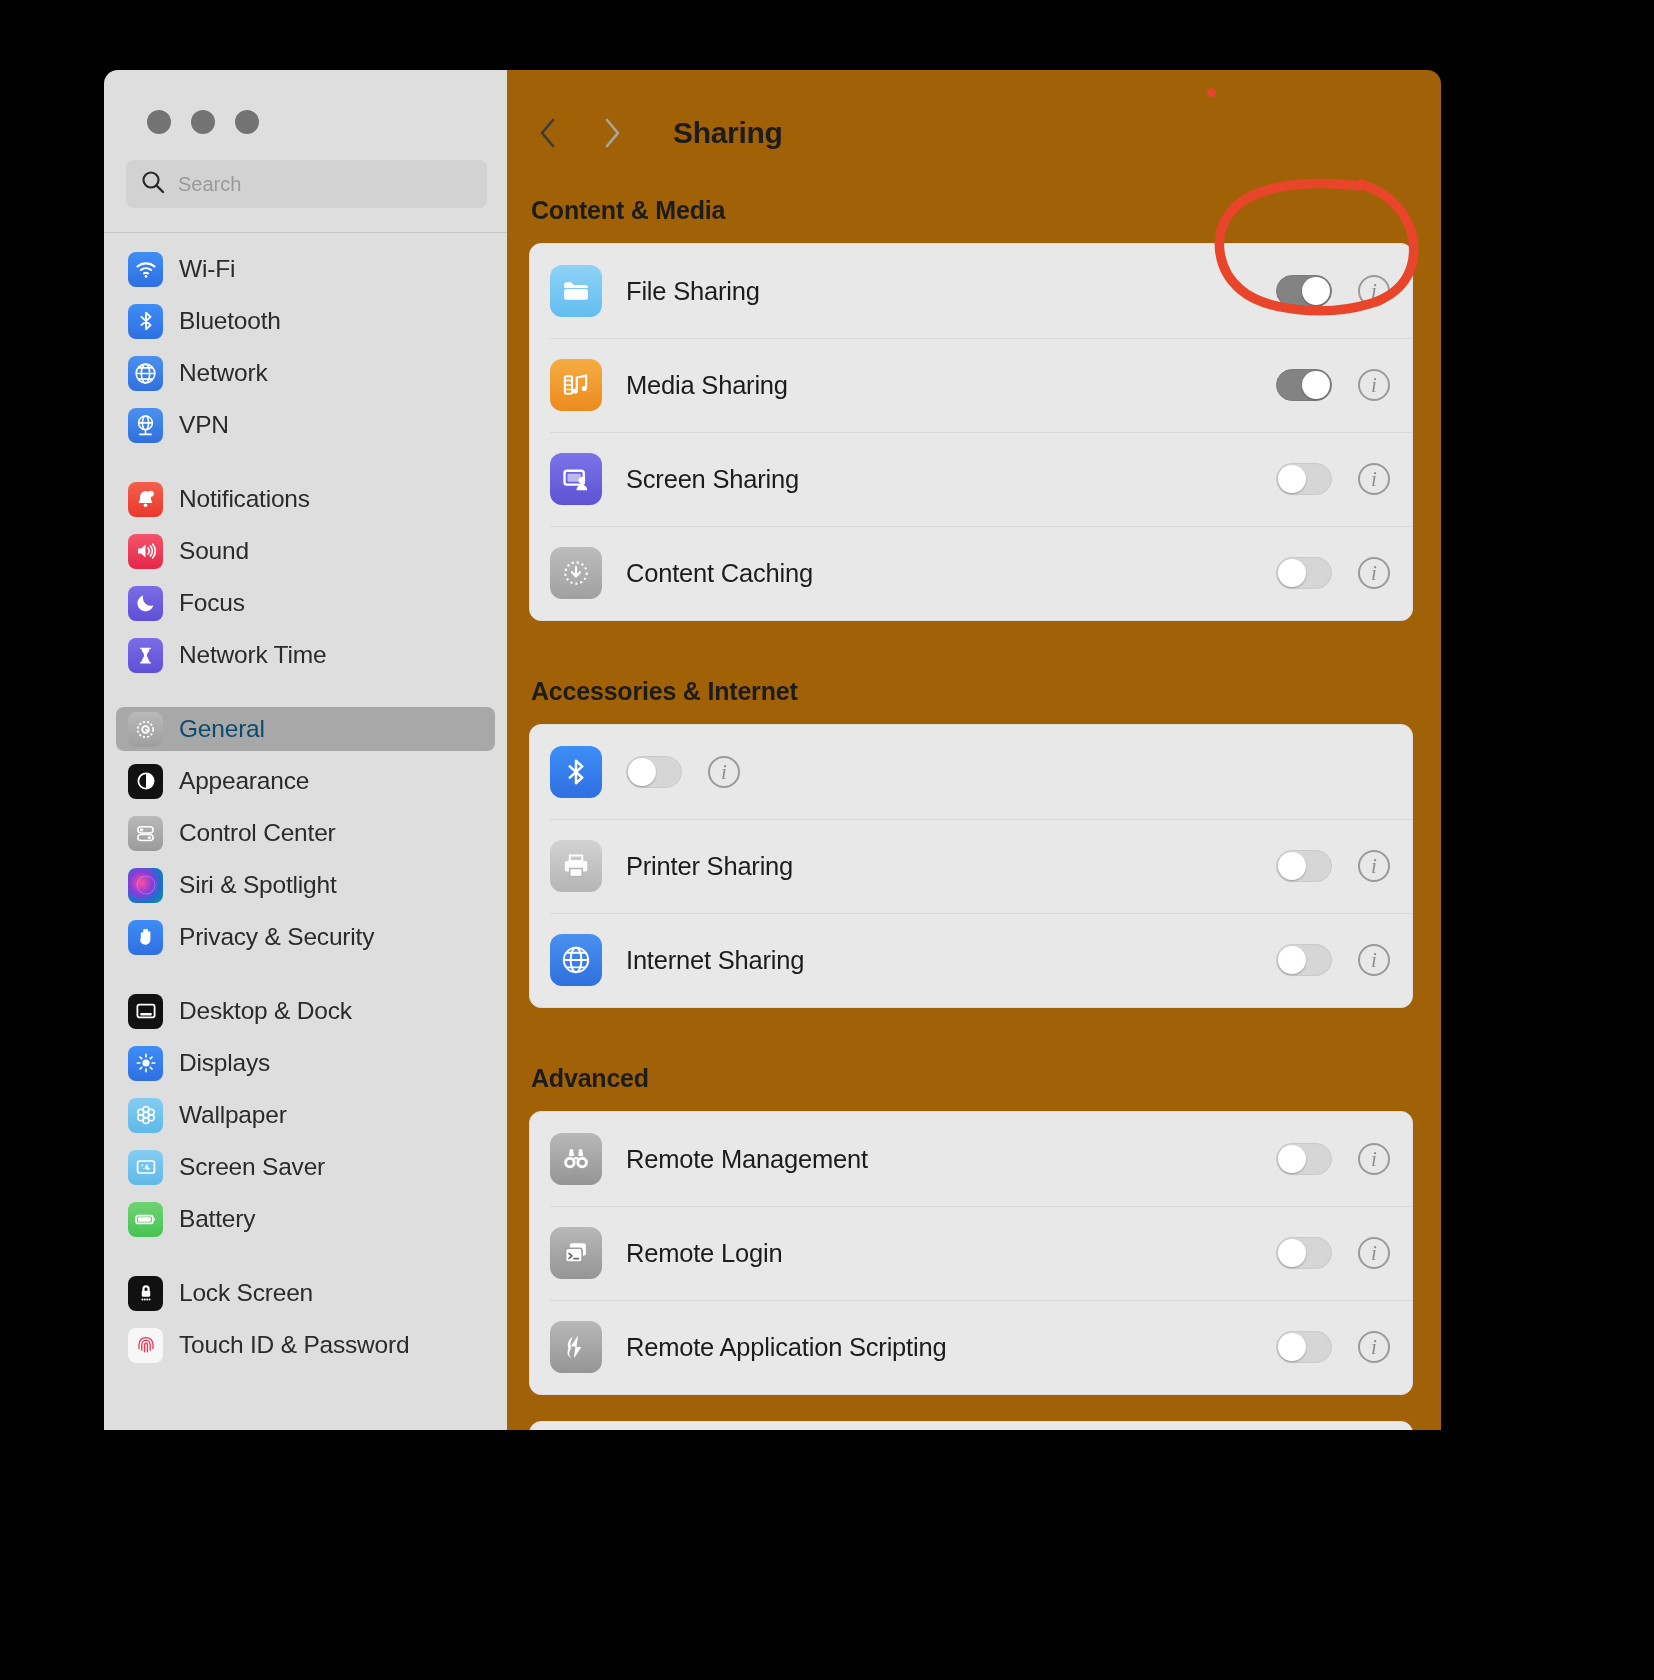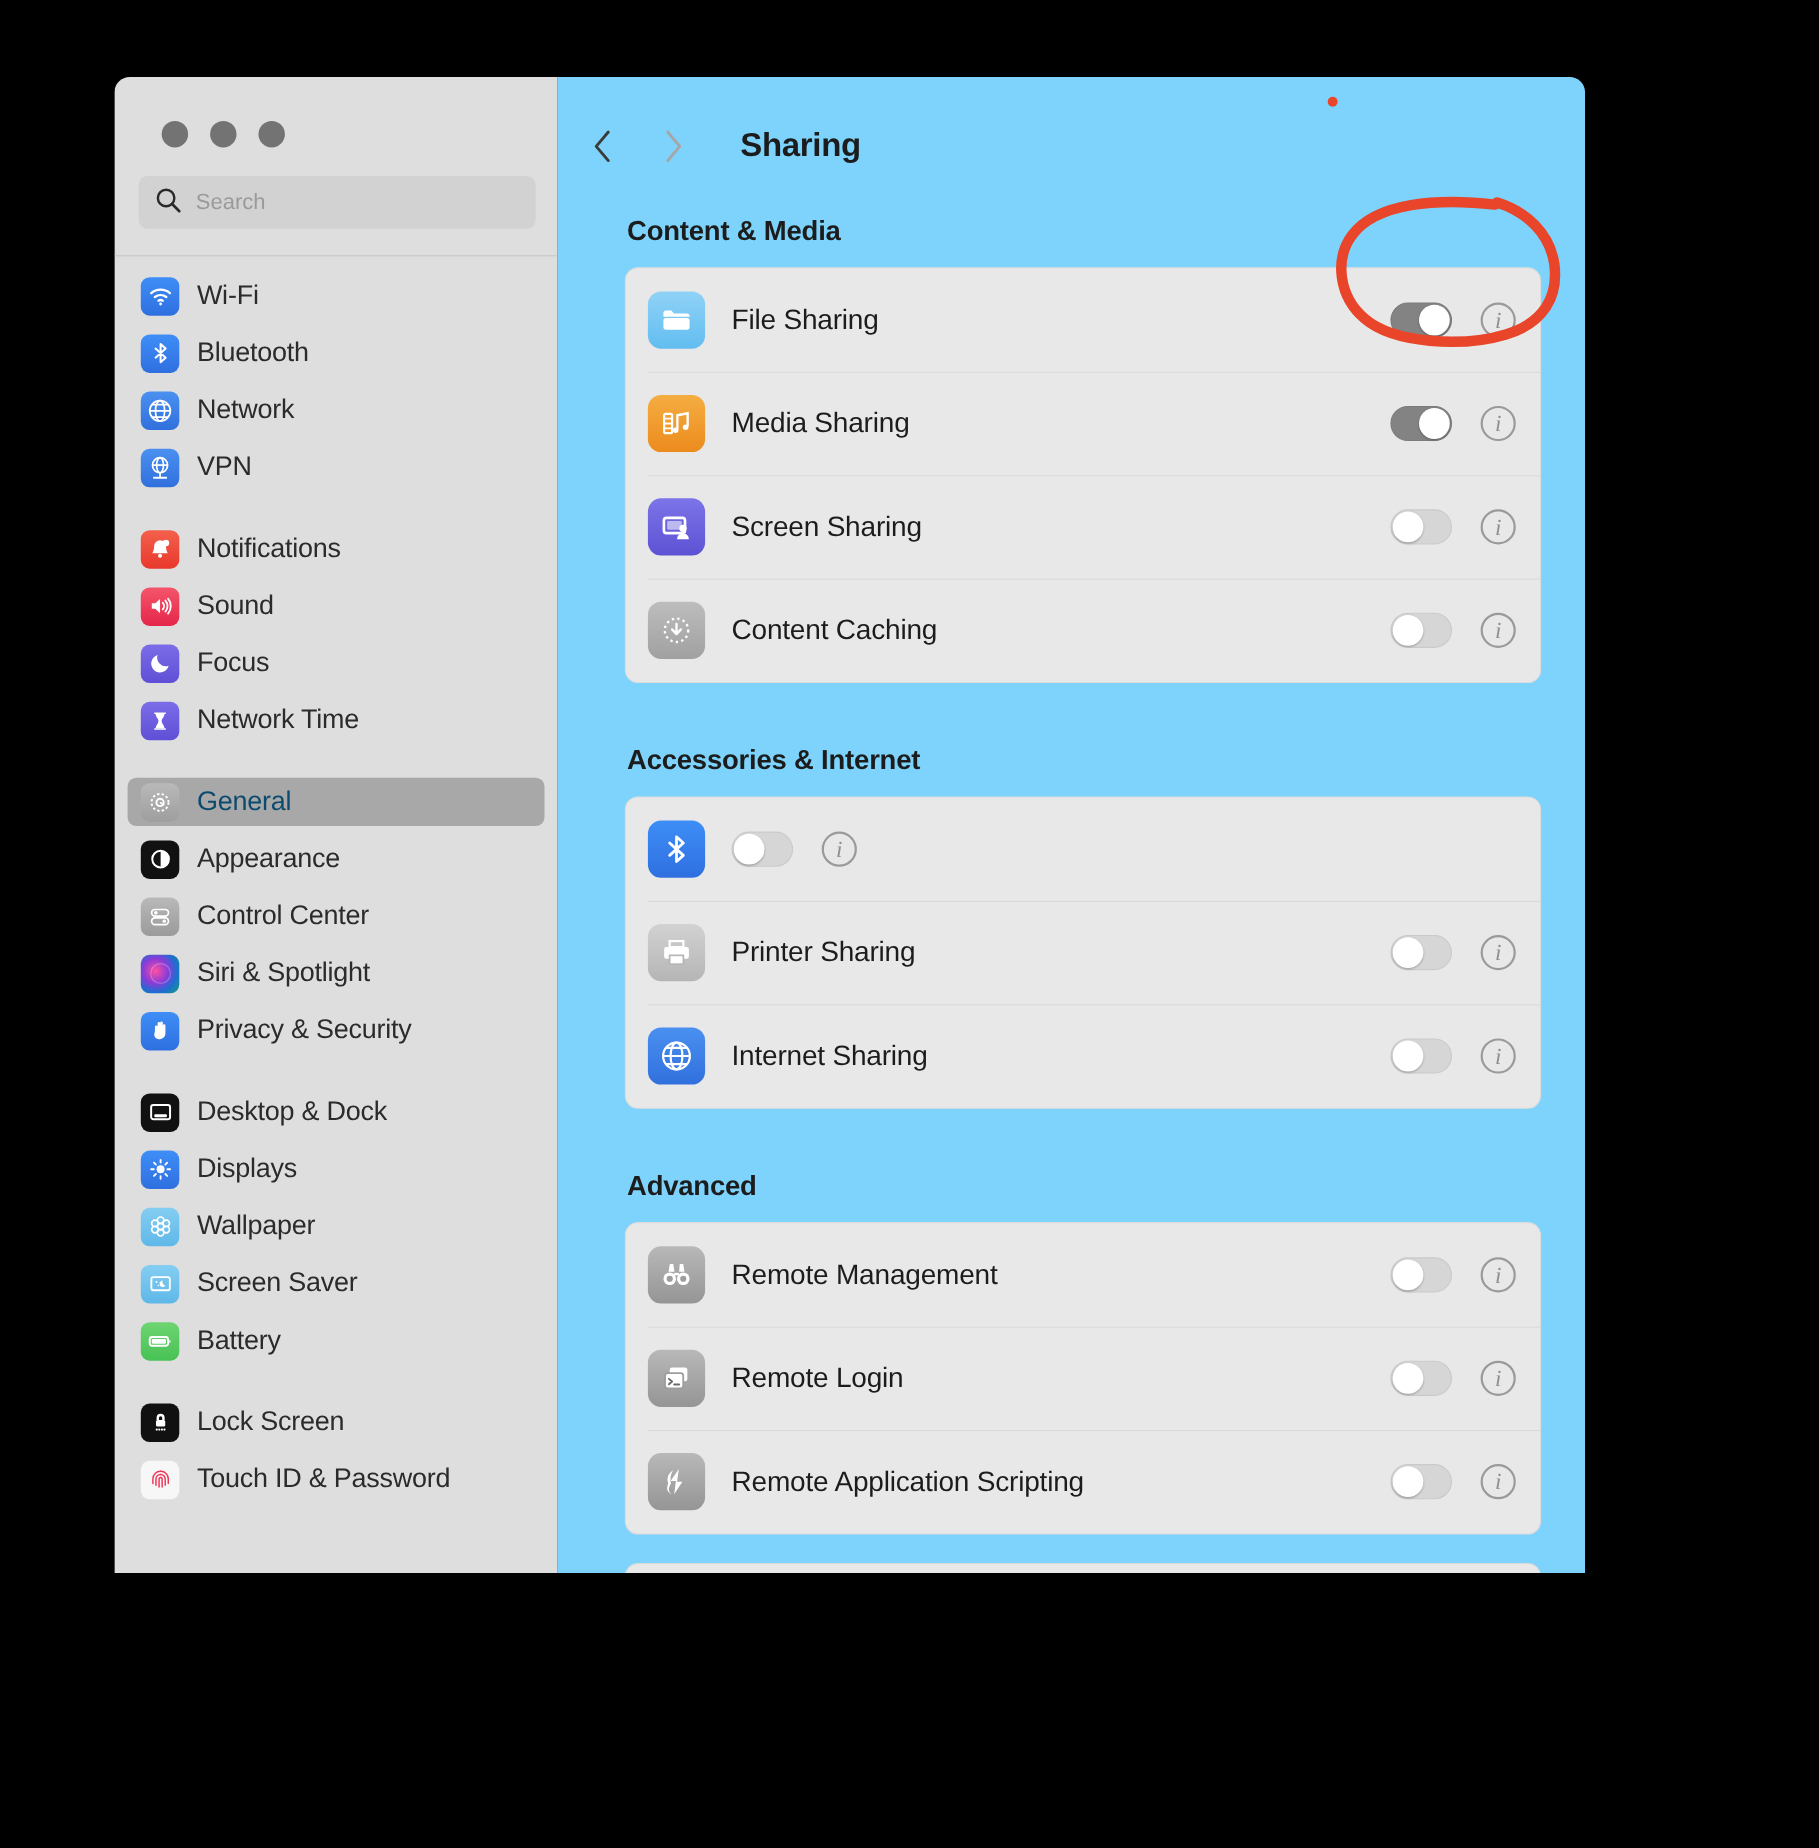--- a/index.html
+++ b/index.html
@@ -79,41 +79,41 @@
     flex: 0 0 35px;
     display: flex; align-items: center; justify-content: center;
     overflow: hidden;
     position: relative;
   }
   .sicon svg { display: block; }
 
   
   .main {
     flex: 1;
-    background: #7dd3fc;
+    background: #a16207;
     position: relative;
     overflow: hidden;
     padding: 0 0 0 0;
   }
   .toolbar {
     display: flex; align-items: center;
     gap: 26px;
     padding: 30px 0 0 22px;
     height: 96px;
   }
   .chev {
     width: 38px; height: 44px;
     display: flex; align-items: center; justify-content: center;
   }
   .title {
     font-size: 30px; font-weight: bold;
     color: #1c1c1c; margin-left: 16px;
     letter-spacing: -0.3px;
   }
-  .content { padding: 0 40px 0 22px; margin-left: 39px; }
+  .content { padding: 0 28px 0 22px; }
   .section-head {
     font-size: 25px; font-weight: bold;
     color: #1c1c1c;
     margin: 30px 0 18px 2px;
     letter-spacing: -0.2px;
   }
   .card {
     background: #e8e8e8;
     border: 1px solid #dcdcdc;
     border-radius: 12px;

